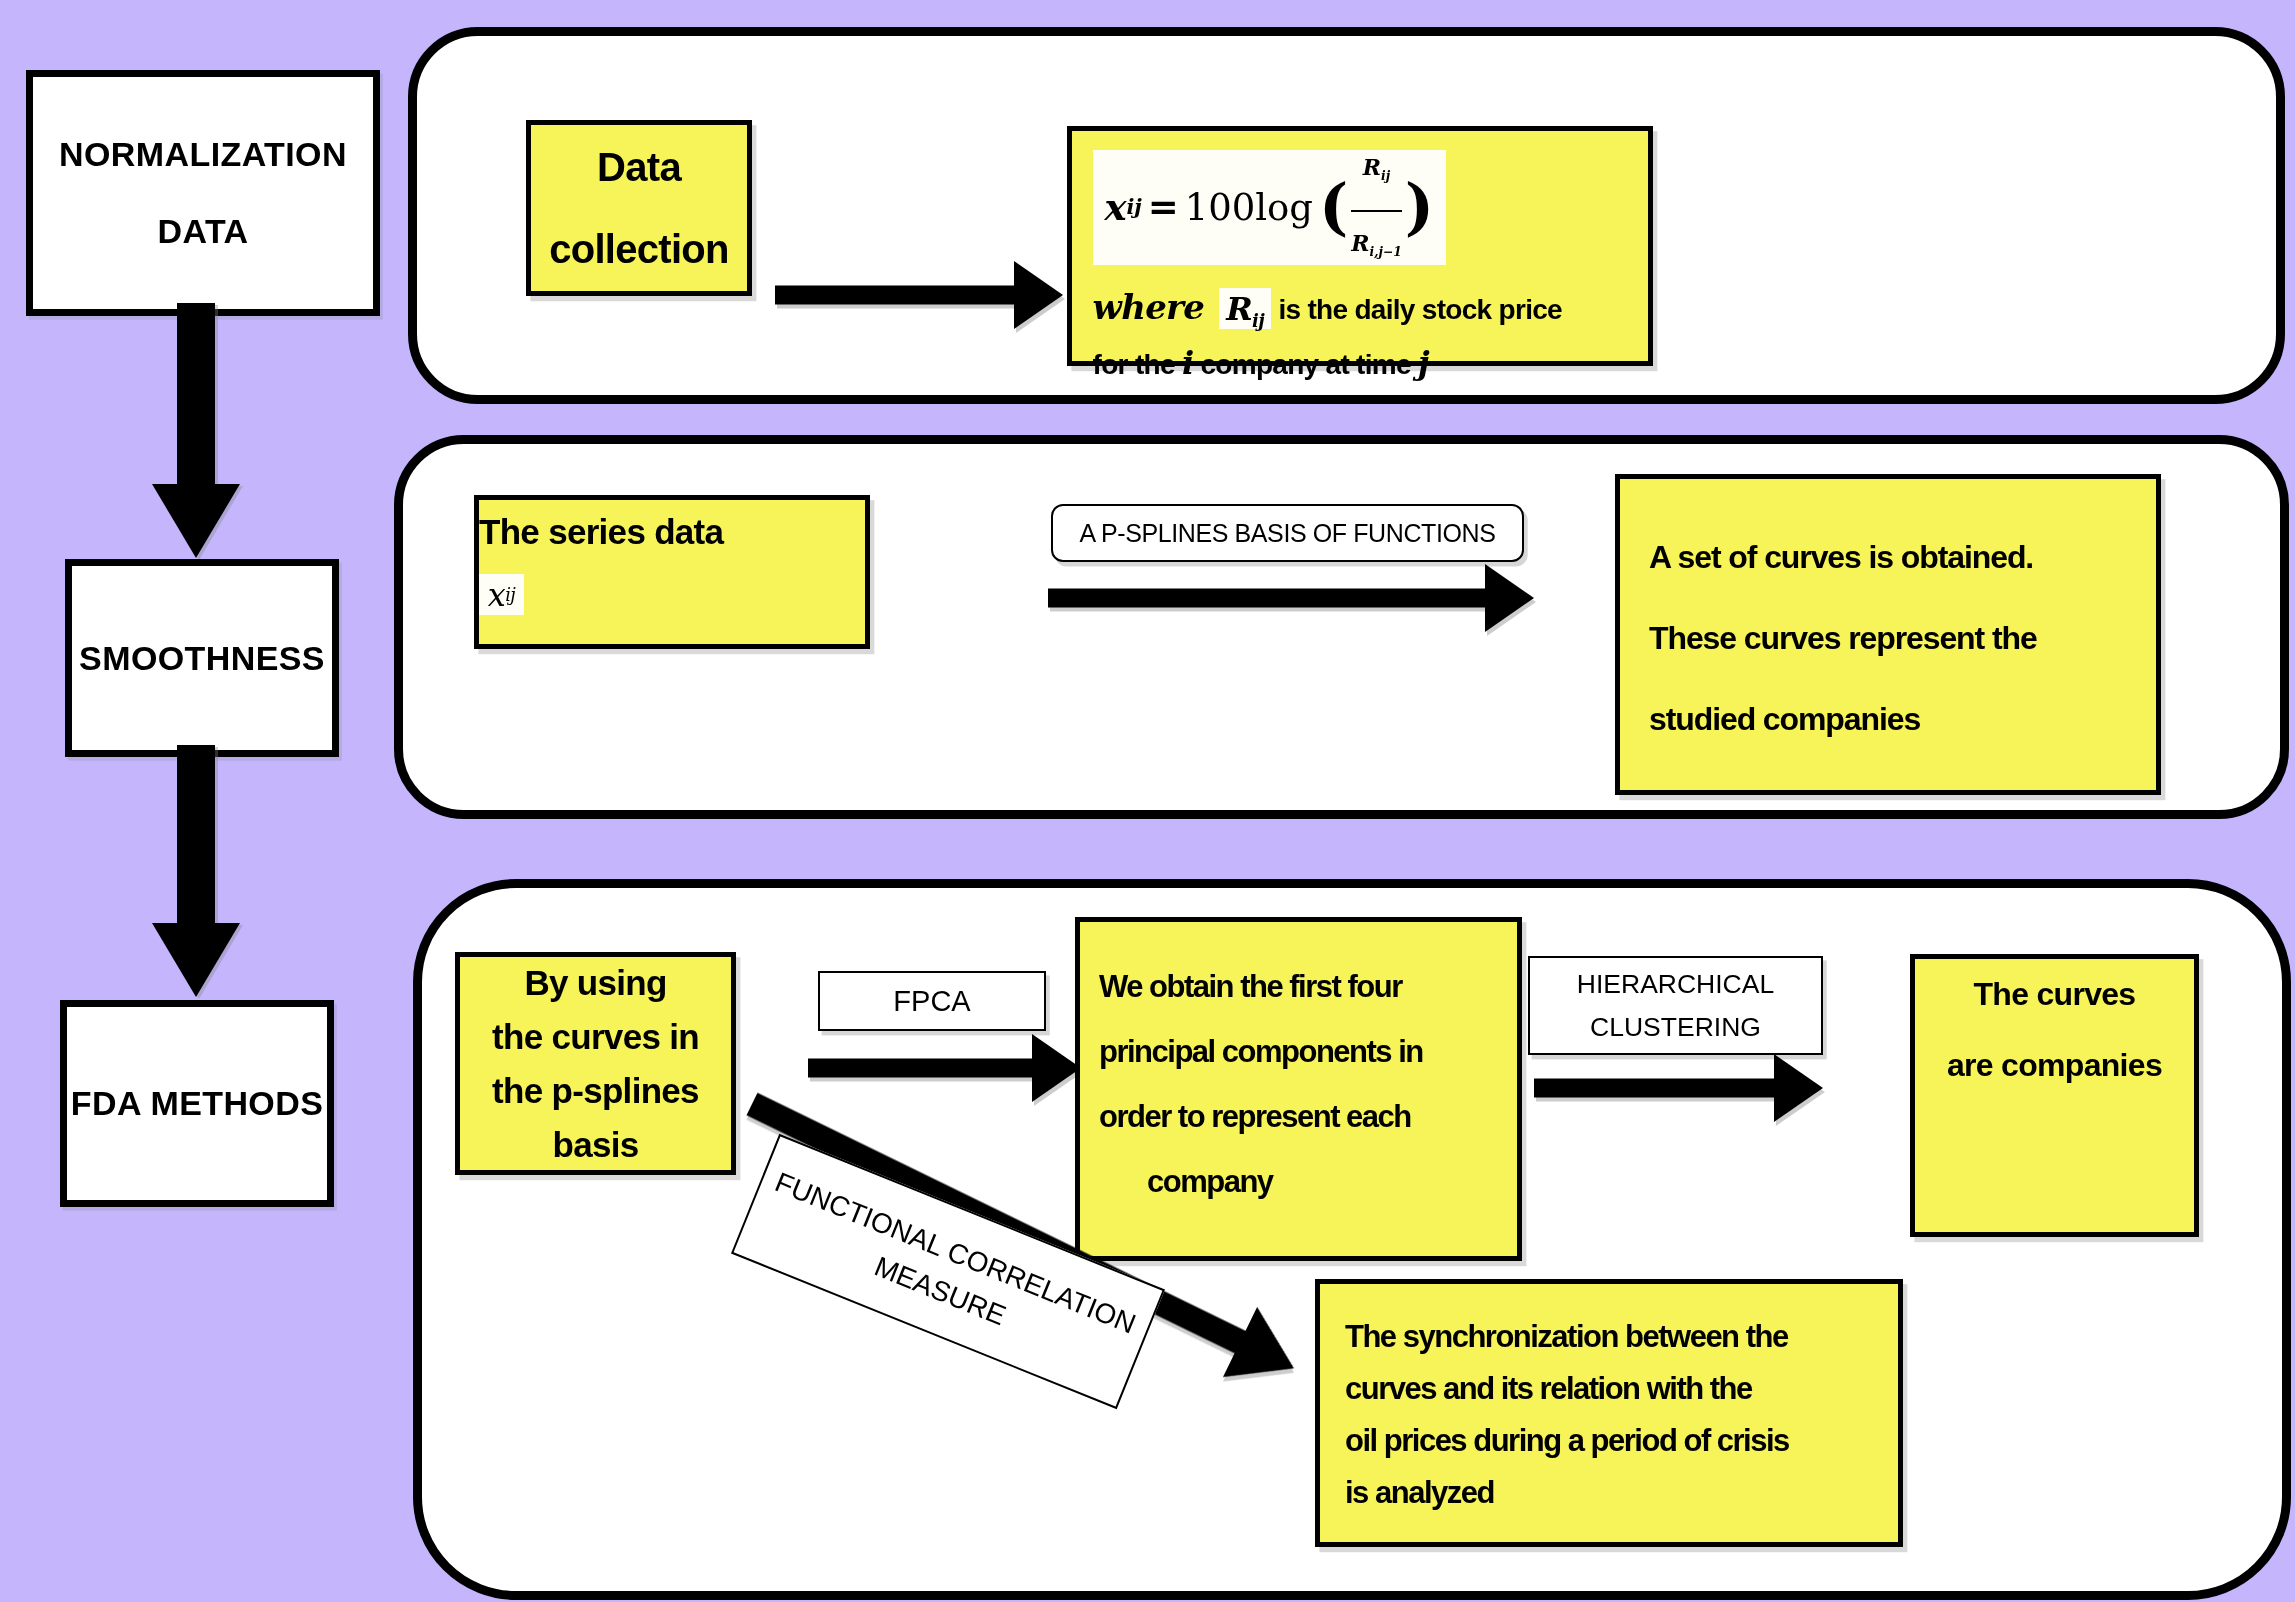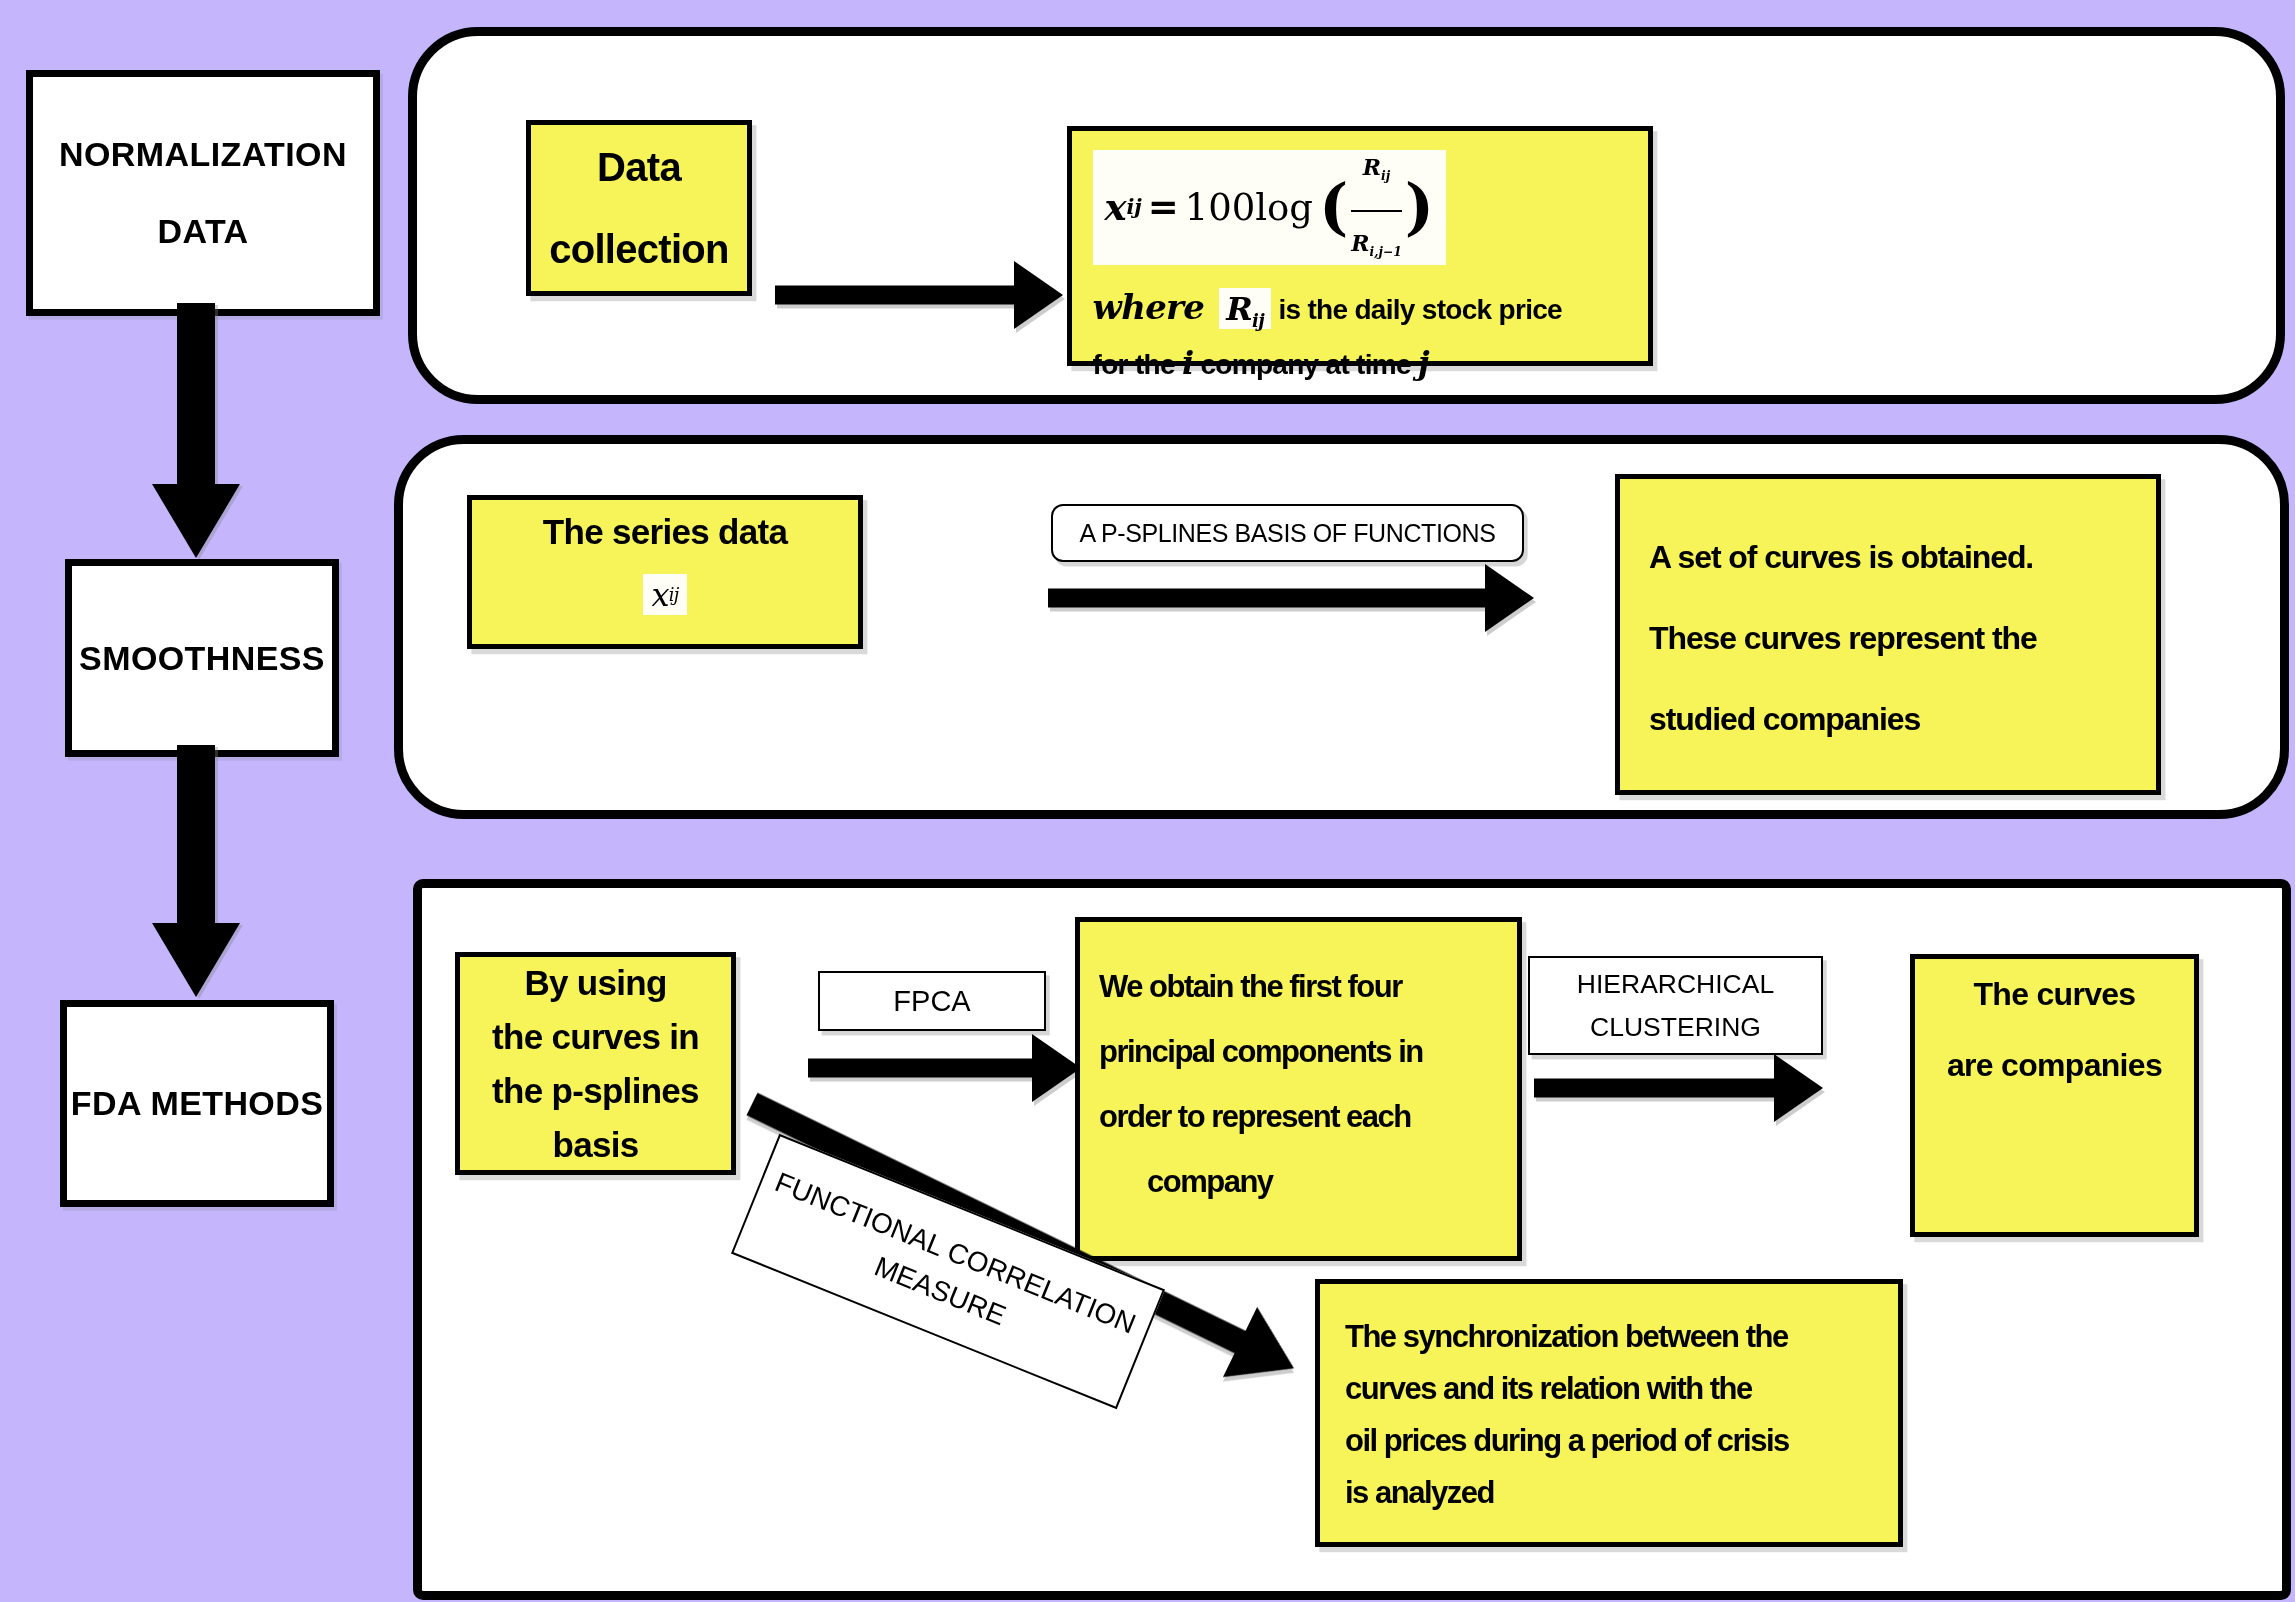--- a/index.html
+++ b/index.html
@@ -122,21 +122,21 @@
         <span> is the daily stock price</span>
       </div>
       <div class="wline2">
         <span>for the </span><span class="bij">i</span><span> company at time </span><span class="bij">j</span>
       </div>
     </div>
   </div>
 
   <div class="container" style="left:394px;top:435px;width:1877px;height:366px;">
 
-    <div class="ybox" style="left:64px;top:51px;width:386px;height:144px;font-size:35px;text-align:center;letter-spacing:-0.7px;">
+    <div class="ybox" style="left:71px;top:51px;width:386px;height:144px;font-size:35px;letter-spacing:-0.7px;">
       <div class="ln" style="margin-top:11.8px;">The series data</div>
       <div style="margin-top:22px;">
         <span class="mwhite" style="padding:1.5px 8.8px;font-family:'DejaVu Serif',serif;font-style:italic;font-weight:normal;font-size:32px;">
             <span>x</span>
             <sub>ij</sub>
           </span>
       </div>
     </div>
 
     <div class="wlabel" style="left:648px;top:60px;width:469px;height:54px;font-size:25px;letter-spacing:-0.4px;border-radius:12px;">
@@ -148,21 +148,21 @@
       <div class="hhead"></div>
     </div>
 
     <div class="ybox tl" style="left:1212px;top:30px;width:507px;height:273px;font-size:32px;padding:38px 0 0 29px;">
       <div class="ln" style="line-height:81px;">A set of curves is obtained.</div>
       <div class="ln" style="line-height:81px;">These curves represent the</div>
       <div class="ln" style="line-height:81px;">studied companies</div>
     </div>
   </div>
 
-  <div class="container big-radius" style="left:413px;top:879px;width:1860px;height:703px;border-radius:10px;">
+  <div class="container big-radius" style="left:413px;top:879px;width:1860px;height:703px;">
 
     <div class="ybox" style="left:33px;top:64px;width:271px;height:213px;font-size:35px;text-align:center;letter-spacing:-0.7px;
                 display:flex;flex-direction:column;justify-content:center;">
       <div class="ln" style="line-height:54px;">By using</div>
       <div class="ln" style="line-height:54px;">the curves in</div>
       <div class="ln" style="line-height:54px;">the p-splines</div>
       <div class="ln" style="line-height:54px;">basis</div>
     </div>
 
     <div class="wlabel" style="left:396px;top:83px;width:224px;height:56px;font-size:29px;">

